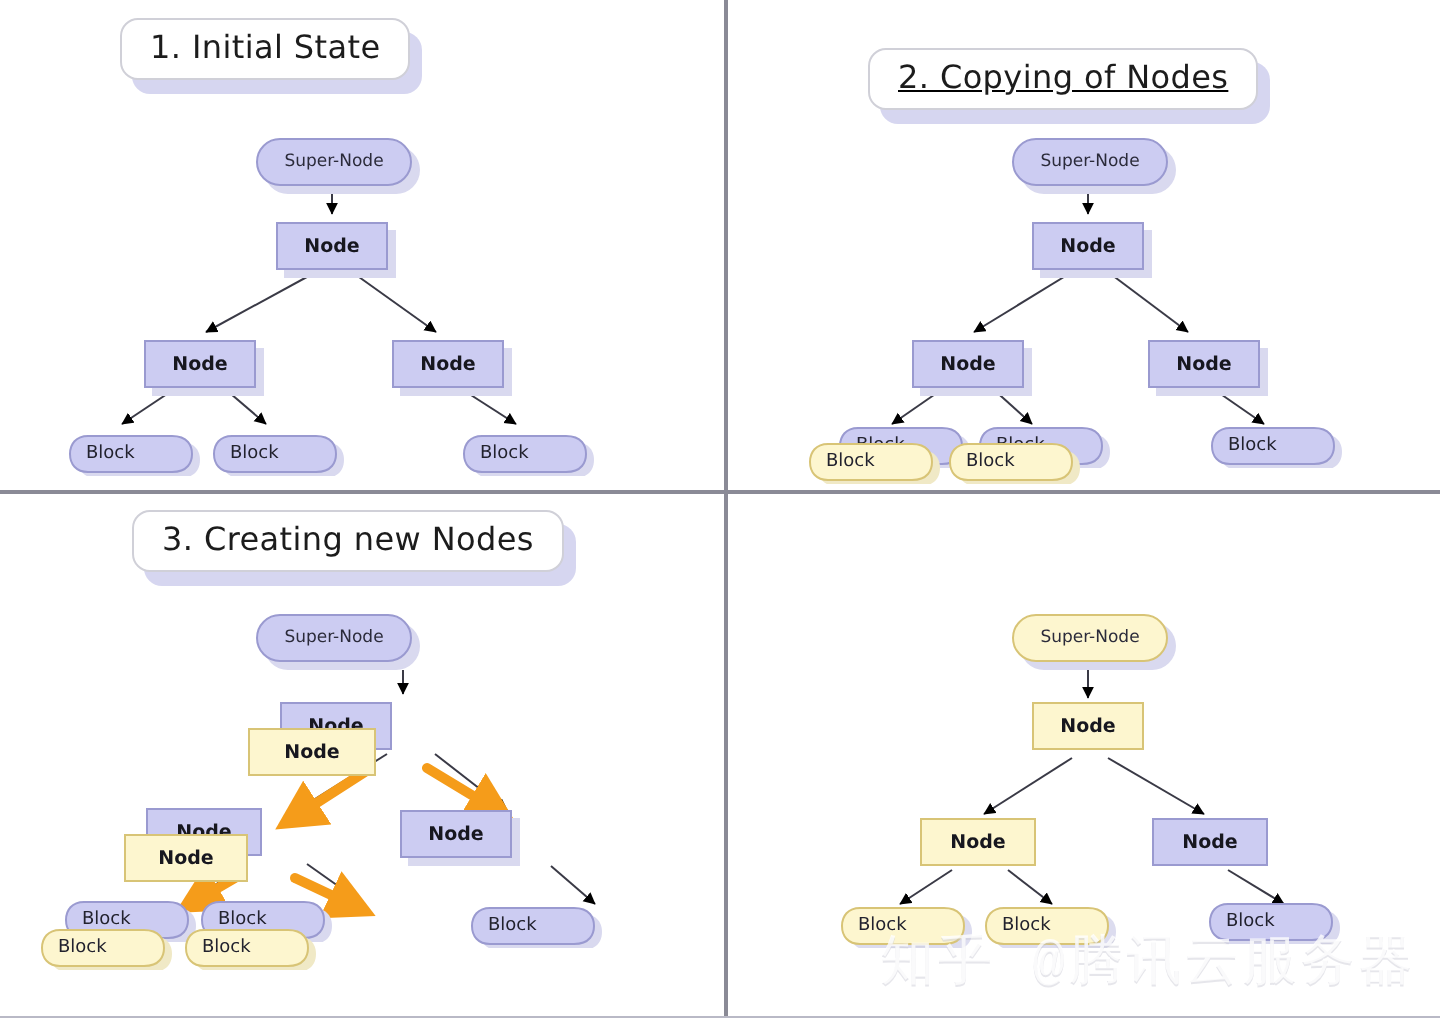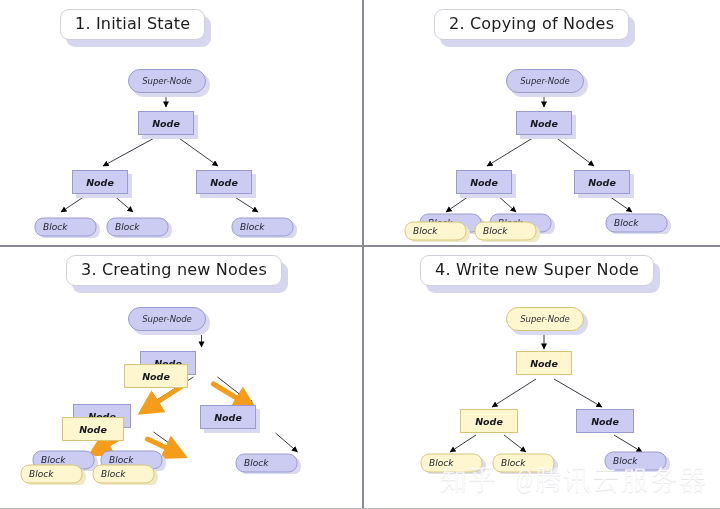--- a/index.html
+++ b/index.html
@@ -32,21 +32,21 @@
     border-radius:9px;
     padding:4px 14px 6px 14px;
     font-size:16px;
     color:#1c1c1c;
     letter-spacing:.2px;
     white-space:nowrap;
     font-family:"DejaVu Sans", sans-serif;
   }
 
   
-  .shape{position:absolute;box-sizing:border-box;font-style:italic;}
+  .shape{position:absolute;box-sizing:border-box;}
   .shape .lbl{
     position:absolute;left:0;top:0;width:100%;height:100%;
     display:flex;align-items:center;justify-content:center;
     font-size:9px;color:#17171f;
     font-family:"DejaVu Sans", sans-serif;
     white-space:nowrap;
   }
 
   
   .node{border:1px solid #8f8fb8;}
@@ -151,21 +151,21 @@
       <svg width="68" height="22" viewBox="0 0 68 22">
           <path d="M10,2 L52,2 C60,2 62,7 62,11 C62,15 60,20 52,20 L10,20 C4,20 1,16 1,11 C1,6 4,2 10,2 Z" fill="#d9d9ef" stroke="none" transform="translate(4,3)"></path>
           <path d="M10,2 L52,2 C60,2 62,7 62,11 C62,15 60,20 52,20 L10,20 C4,20 1,16 1,11 C1,6 4,2 10,2 Z" fill="#ccccf2" stroke="#9a9ad0" stroke-width="1"></path>
         </svg>
       <span class="lbl">Block</span>
     </div>
   </div>
 
   <div class="panel" id="p2">
 
-    <div class="title-wrap" style="left:70px;top:9px;">
+    <div class="title-wrap" style="left:70px;top:24px;text-decoration:underline;">
       <div class="title-shadow"></div>
       <div class="title-box">2. Copying of Nodes</div>
     </div>
 
     <svg class="edges" viewBox="0 0 356 246">
       <defs>
         <marker id="ah2" markerWidth="7" markerHeight="7" refX="5.6" refY="3" orient="auto">
           <path d="M0,0 L6,3 L0,6 z" fill="#000"></path>
         </marker>
       </defs>
@@ -328,24 +328,20 @@
       <svg width="68" height="22" viewBox="0 0 68 22">
           <path d="M10,2 L52,2 C60,2 62,7 62,11 C62,15 60,20 52,20 L10,20 C4,20 1,16 1,11 C1,6 4,2 10,2 Z" fill="#f0e9c6" stroke="none" transform="translate(4,3)"></path>
           <path d="M10,2 L52,2 C60,2 62,7 62,11 C62,15 60,20 52,20 L10,20 C4,20 1,16 1,11 C1,6 4,2 10,2 Z" fill="#fdf6cf" stroke="#d8c476" stroke-width="1"></path>
         </svg>
       <span class="lbl">Block</span>
     </div>
   </div>
 
   <div class="panel" id="p4">
 
-    <div class="title-wrap" style="left:56px;top:8px;">
-      <div class="title-shadow"></div>
-      <div class="title-box">4. Write new Super Node</div>
-    </div>
 
     <svg class="edges" viewBox="0 0 356 262">
       <defs>
         <marker id="ah4" markerWidth="7" markerHeight="7" refX="5.6" refY="3" orient="auto">
           <path d="M0,0 L6,3 L0,6 z" fill="#000"></path>
         </marker>
       </defs>
       <g stroke="#3a3a46" stroke-width="1" fill="none" marker-end="url(#ah4)">
         <path d="M180,88 L180,102"></path>
         <path d="M172,132 L128,160"></path>

